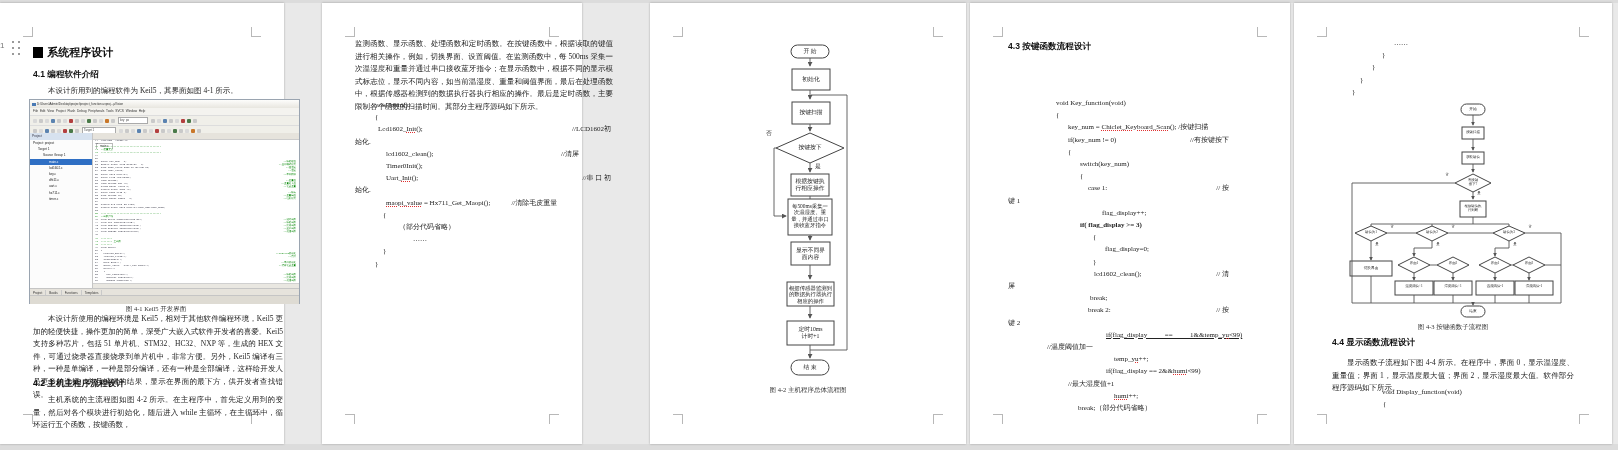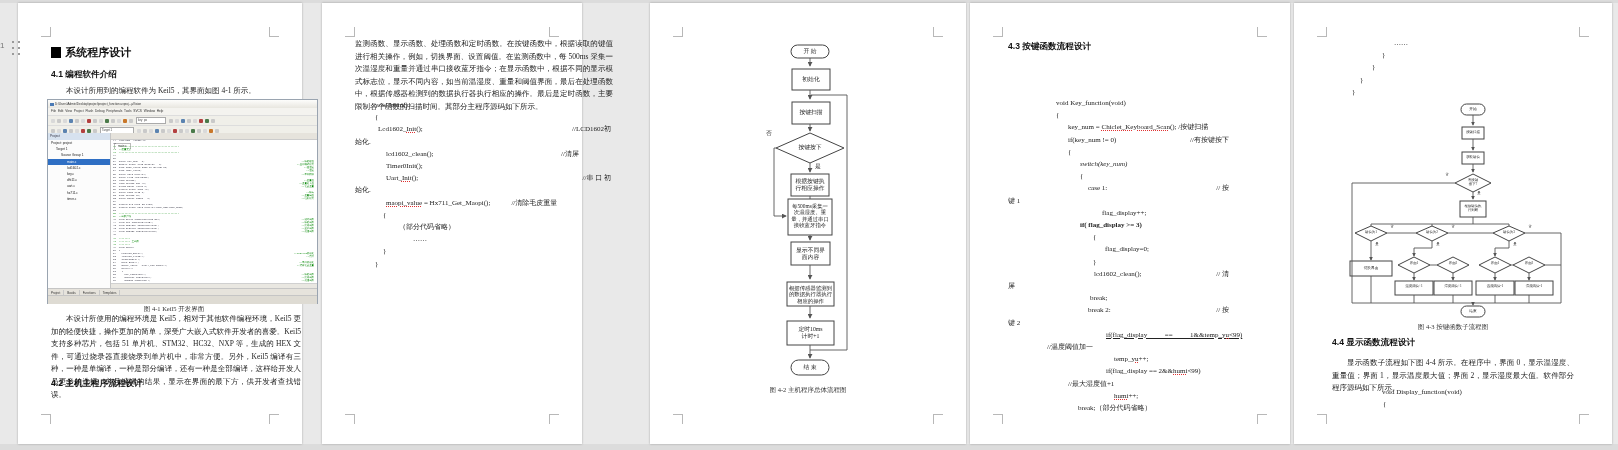--- a/index.html
+++ b/index.html
@@ -1,19 +1,19 @@
 <!DOCTYPE html>
 <html><head>
 <meta charset="utf-8">
 <style>
   html,body{margin:0;padding:0}
   body{width:1618px;height:450px;background:#e9e9e9;position:relative;overflow:hidden;
        font-family:"Liberation Serif","DejaVu Serif",serif;color:#1a1a1a}
   .page{position:absolute;top:3px;height:441px;background:#fff;box-shadow:0 0 2px rgba(0,0,0,.3)}
-  #p1{left:18px;width:284px}
+  #p1{left:0;width:284px}
   #p2{left:322px;width:260px}
   #p3{left:650px;width:316px}
   #p4{left:970px;width:320px}
   #p5{left:1294px;width:318px}
   .strip{position:absolute;left:0;width:1618px;background:#dcdcdc}
   
   .mk{position:absolute;width:9px;height:9px}
   .tl{left:23px;top:24px;border-right:1px solid #b8b8b8;border-bottom:1px solid #b8b8b8}
   .tr{right:23px;top:24px;border-left:1px solid #b8b8b8;border-bottom:1px solid #b8b8b8}
   .bl{left:23px;top:411px;border-right:1px solid #b8b8b8;border-top:1px solid #b8b8b8}
@@ -222,20 +222,21 @@
         <div class="kbtab"><span>Books</span></div>
         <div class="kbtab"><span>Functions</span></div>
         <div class="kbtab"><span>Templates</span></div>
       </div>
     <div class="kstatus"></div>
   </div>
 
   <div class="abs caption" style="left:0;top:302px;width:312px">图 4-1 Keil5 开发界面</div>
   <div class="abs body-t ind" style="left:33px;top:310px;width:250px">本设计所使用的编程环境是 Keil5，相对于其他软件编程环境，Keil5 更加的轻便快捷，操作更加的简单，深受广大嵌入式软件开发者的喜爱。Keil5 支持多种芯片，包括 51 单片机、STM32、HC32、NXP 等，生成的 HEX 文件，可通过烧录器直接烧录到单片机中，非常方便。另外，Keil5 编译有三种，一种是单编译，一种是部分编译，还有一种是全部编译，这样给开发人员更多的选择，并且编译的结果，显示在界面的最下方，供开发者查找错误。</div>
   <div class="abs h2" style="left:33px;top:375px">4.2  主机主程序流程设计</div>
+  <div class="abs body-t ind" style="left:33px;top:391px;width:250px">主机系统的主流程图如图 4-2 所示。在主程序中，首先定义用到的变量，然后对各个模块进行初始化，随后进入 while 主循环，在主循环中，循环运行五个函数，按键函数，</div>
 </div>
 
 <div class="pgnum">1</div>
 <div class="dots"></div>
 
 <div class="page" id="p2">
   <div class="mk tl"></div>
   <div class="mk tr"></div>
   <div class="mk bl"></div>
   <div class="mk br"></div>
@@ -373,21 +374,21 @@
         <span class="sq">Chiclet_Keyboard_Scan</span>
         <span>(); /按键扫描</span>
       </div>
       <div class="crow" style="padding-left: 60px; padding-right: 26px;">
         <span>if(key_num != 0)</span>
         <span class="cm">//有按键按下</span>
       </div>
       <div class="crow" style="padding-left: 60px;">
         <span>{</span>
       </div>
-      <div class="crow" style="padding-left: 72px; font-style: italic;">
+      <div class="crow" style="padding-left: 72px;">
         <span>switch(key_num)</span>
       </div>
       <div class="crow" style="padding-left: 72px;">
         <span>{</span>
       </div>
       <div class="crow" style="padding-left: 80px; padding-right: 26px;">
         <span>case 1:</span>
         <span class="cm">// 按</span>
       </div>
       <div class="crow">

